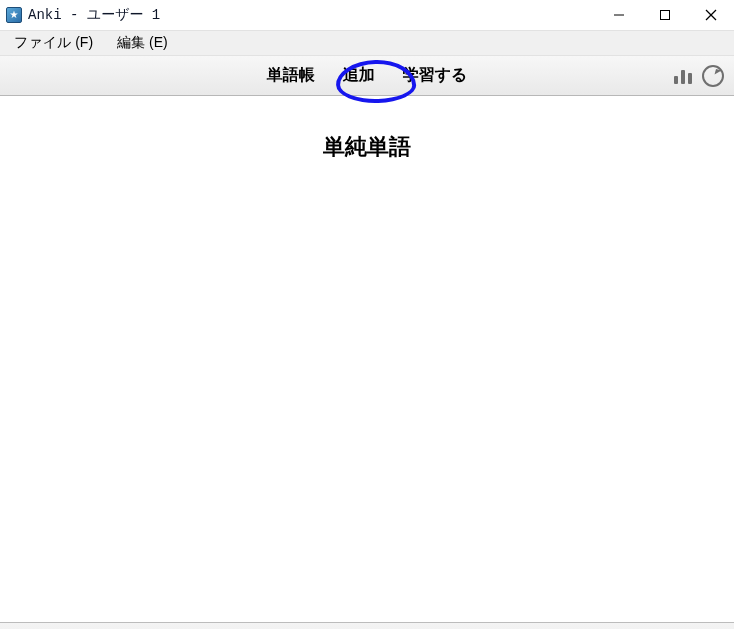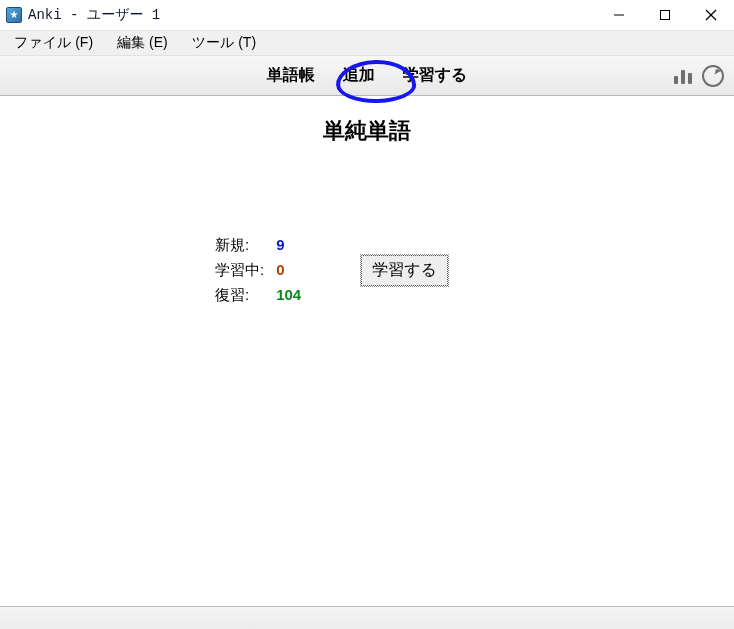--- a/index.html
+++ b/index.html
@@ -135,21 +135,21 @@
   
   .content {
     position: relative;
     height: 490px;
     background: #fff;
   }
   .deck-title {
     text-align: center;
     font-size: 22px;
     font-weight: bold;
-    margin-top: 20px;
+    margin-top: 36px;
     font-family: "MS PMincho","Yu Mincho",serif;
   }
   .stats-block {
     position: absolute;
     top: 120px;
     left: 215px;
     display: flex;
     gap: 60px;
     align-items: center;
   }
@@ -207,21 +207,20 @@
           <line x1="1" y1="1" x2="11" y2="11"></line>
           <line x1="11" y1="1" x2="1" y2="11"></line>
         </svg>
     </div>
   </div>
 </div>
 
 <div class="menubar">
   <div class="menu-item">ファイル (F)</div>
   <div class="menu-item">編集 (E)</div>
-  <div class="menu-item">ツール (T)</div>
 </div>
 
 <div class="tabrow">
   <div class="center-tabs">
     <span class="tab-link">単語帳</span>
     <span class="tab-link">追加</span>
     <span class="tab-link">学習する</span>
   </div>
   <div class="right-icons">
     <span class="bars-icon">
@@ -231,29 +230,18 @@
     </span>
     <span class="sync-icon"></span>
   </div>
 </div>
 
 <div class="annotation-circle"></div>
 
 <div class="content">
   <div class="deck-title">単純単語</div>
 
-  <div class="stats-block">
-    <div class="stats-table">
-      <div class="label">新規:</div>
-      <div class="val val-new">9</div>
-      <div class="label">学習中:</div>
-      <div class="val val-learn">0</div>
-      <div class="label">復習:</div>
-      <div class="val val-review">104</div>
-    </div>
-    <button class="study-btn">学習する</button>
-  </div>
 </div>
 
 <div class="bottombar">
   
   
 </div>
 
 </body></html>

